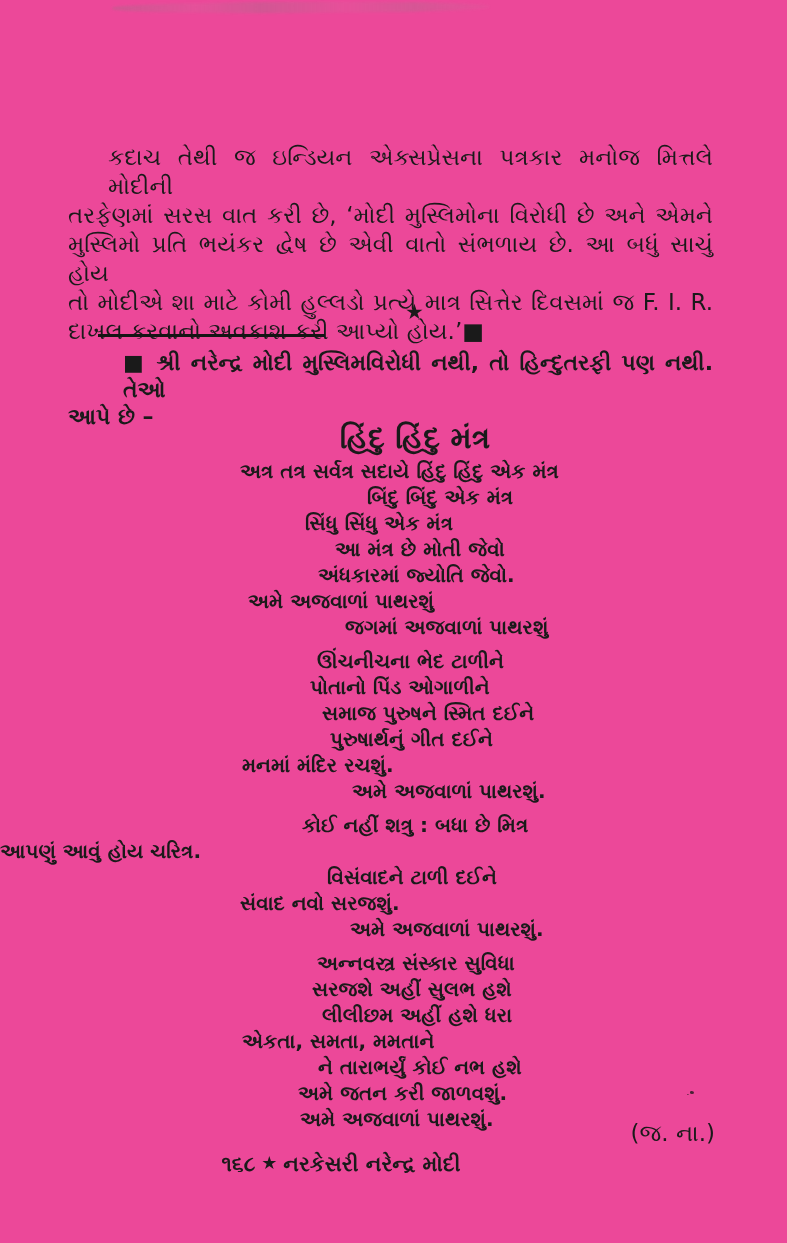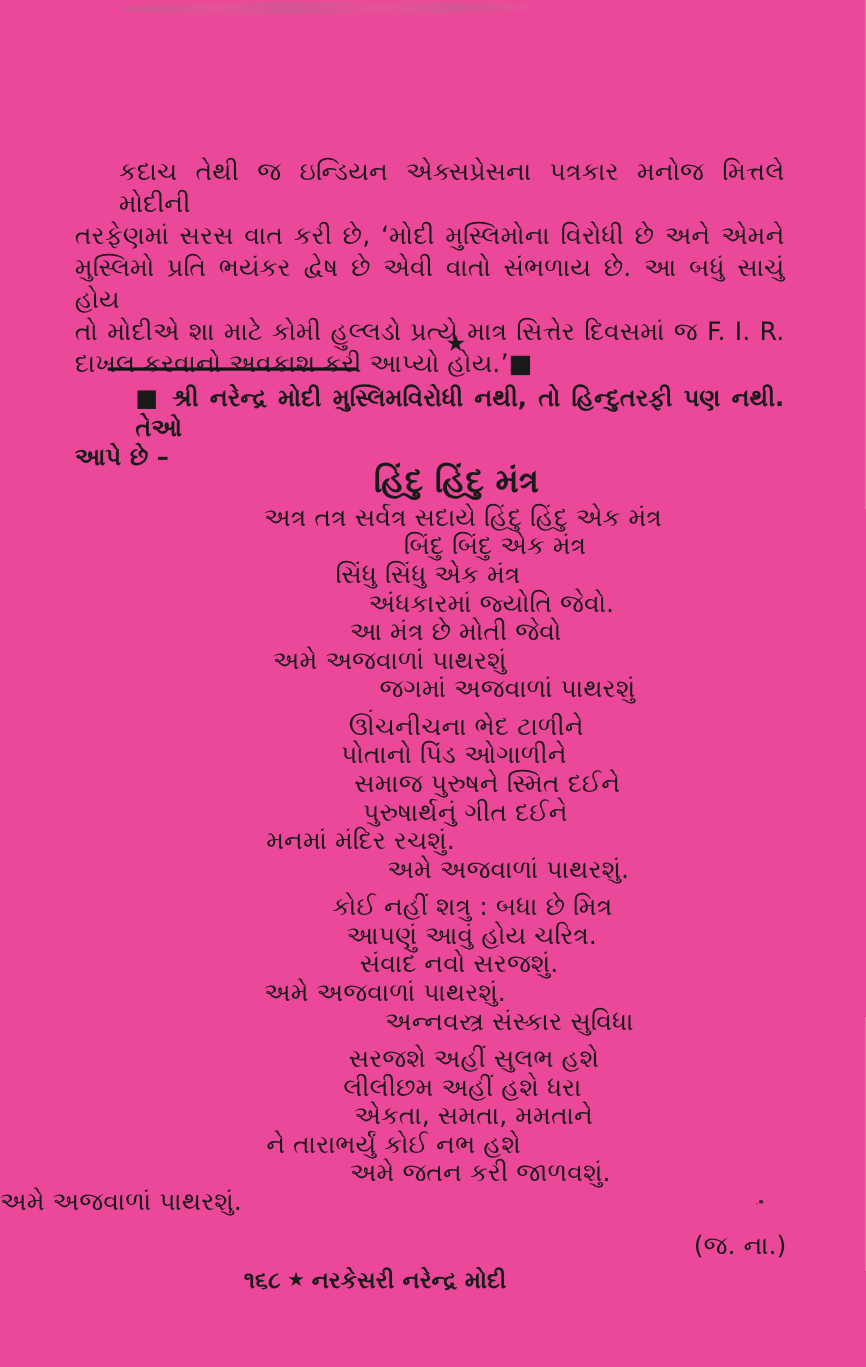--- a/index.html
+++ b/index.html
@@ -54,46 +54,46 @@
     position:absolute;top:349px;left:68px;width:645px;
     font-size:22px;line-height:27px;font-weight:bold;
   }
   
   .poem-title{
     position:absolute;top:420px;left:0;width:100%;margin:0;
     text-align:center;font-size:30px;font-weight:bold;
   }
   .poem{
     position:absolute;top:458px;left:0;width:714px;
-    font-size:23px;line-height:26px;
+    font-size:20px;line-height:26px;font-weight:bold;
   }
   .poem .pl:nth-child(1){margin-left:240px}
   .poem .pl:nth-child(2){margin-left:367px}
   .poem .pl:nth-child(3){margin-left:305px}
   .poem .pl:nth-child(4){margin-left:335px}
   .poem .pl:nth-child(5){margin-left:318px}
   .poem .pl:nth-child(6){margin-left:248px}
   .poem .pl:nth-child(7){margin-left:345px}
   .poem .pl:nth-child(8){margin-left:317px;margin-top:8px}
   .poem .pl:nth-child(9){margin-left:310px}
   .poem .pl:nth-child(10){margin-left:322px}
   .poem .pl:nth-child(11){margin-left:330px}
   .poem .pl:nth-child(12){margin-left:242px}
   .poem .pl:nth-child(13){margin-left:352px}
   .poem .pl:nth-child(14){margin-left:302px;margin-top:8px}
-  .poem .pl:nth-child(15){margin-left:315px}
+  .poem .pl:nth-child(15){}
   .poem .pl:nth-child(16){margin-left:327px}
   .poem .pl:nth-child(17){margin-left:240px}
   .poem .pl:nth-child(18){margin-left:350px}
   .poem .pl:nth-child(19){margin-left:317px;margin-top:8px}
   .poem .pl:nth-child(20){margin-left:312px}
   .poem .pl:nth-child(21){margin-left:322px}
   .poem .pl:nth-child(22){margin-left:242px}
   .poem .pl:nth-child(23){margin-left:318px}
-  .poem .pl:nth-child(24){}
+  .poem .pl:nth-child(24){margin-left:298px}
   .poem .pl:nth-child(25){margin-left:300px}
   .attribution{
     position:absolute;top:1120px;left:12px;width:703px;
     text-align:right;font-size:23px;
   }
   .footer{
     position:absolute;top:1152px;left:0;width:682px;
     text-align:center;font-size:21px;font-weight:bold;
   }
   .footer .fstar{font-size:18px;padding:0 6px;position:relative;top:-2px;}
@@ -121,32 +121,33 @@
     <div class="fnline first jline">■ શ્રી નરેન્દ્ર મોદી મુસ્લિમવિરોધી નથી, તો હિન્દુતરફી પણ નથી. તેઓ</div>
     <div class="fnline">આપે છે –</div>
   </div>
 
   <h2 class="poem-title">હિંદુ હિંદુ મંત્ર</h2>
 
   <div class="poem">
     <div class="pl">અત્ર તત્ર સર્વત્ર સદાયે હિંદુ હિંદુ એક મંત્ર</div>
     <div class="pl">બિંદુ બિંદુ એક મંત્ર</div>
     <div class="pl">સિંધુ સિંધુ એક મંત્ર</div>
+    <div class="pl">આ મંત્ર છે મોતી જેવો</div>
     <div class="pl">અંધકારમાં જ્યોતિ જેવો.</div>
-    <div class="pl">આ મંત્ર છે મોતી જેવો</div>
     <div class="pl">અમે અજવાળાં પાથરશું</div>
     <div class="pl">જગમાં અજવાળાં પાથરશું</div>
     <div class="pl">ઊંચનીચના ભેદ ટાળીને</div>
     <div class="pl">પોતાનો પિંડ ઓગાળીને</div>
     <div class="pl">સમાજ પુરુષને સ્મિત દઈને</div>
     <div class="pl">પુરુષાર્થનું ગીત દઈને</div>
     <div class="pl">મનમાં મંદિર રચશું.</div>
     <div class="pl">અમે અજવાળાં પાથરશું.</div>
     <div class="pl">કોઈ નહીં શત્રુ : બધા છે મિત્ર</div>
     <div class="pl">આપણું આવું હોય ચરિત્ર.</div>
+    <div class="pl">વિસંવાદને ટાળી દઈને</div>
     <div class="pl">સંવાદ નવો સરજશું.</div>
     <div class="pl">અમે અજવાળાં પાથરશું.</div>
     <div class="pl">અન્નવસ્ત્ર સંસ્કાર સુવિધા</div>
     <div class="pl">સરજશે અહીં સુલભ હશે</div>
     <div class="pl">લીલીછમ અહીં હશે ધરા</div>
     <div class="pl">એકતા, સમતા, મમતાને</div>
     <div class="pl">ને તારાભર્યું કોઈ નભ હશે</div>
     <div class="pl">અમે જતન કરી જાળવશું.</div>
     <div class="pl">અમે અજવાળાં પાથરશું.</div>
   </div>

